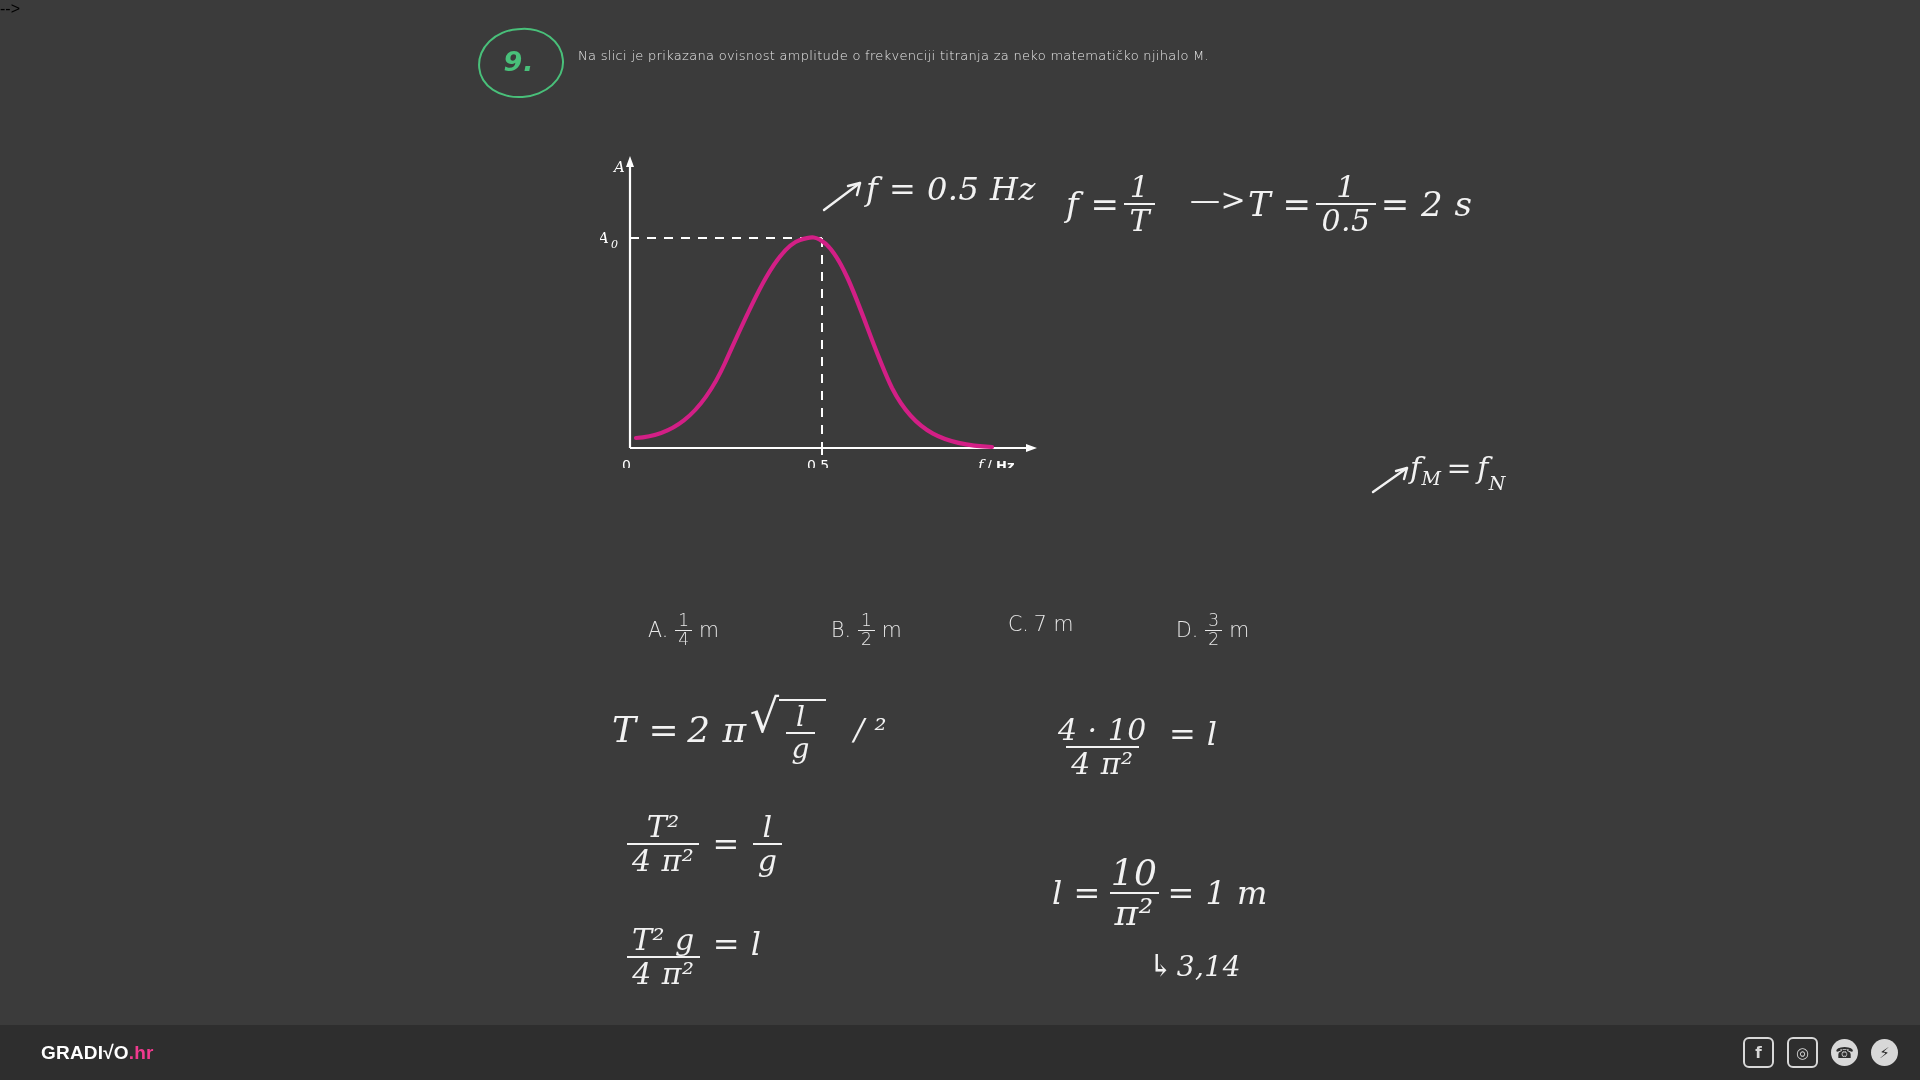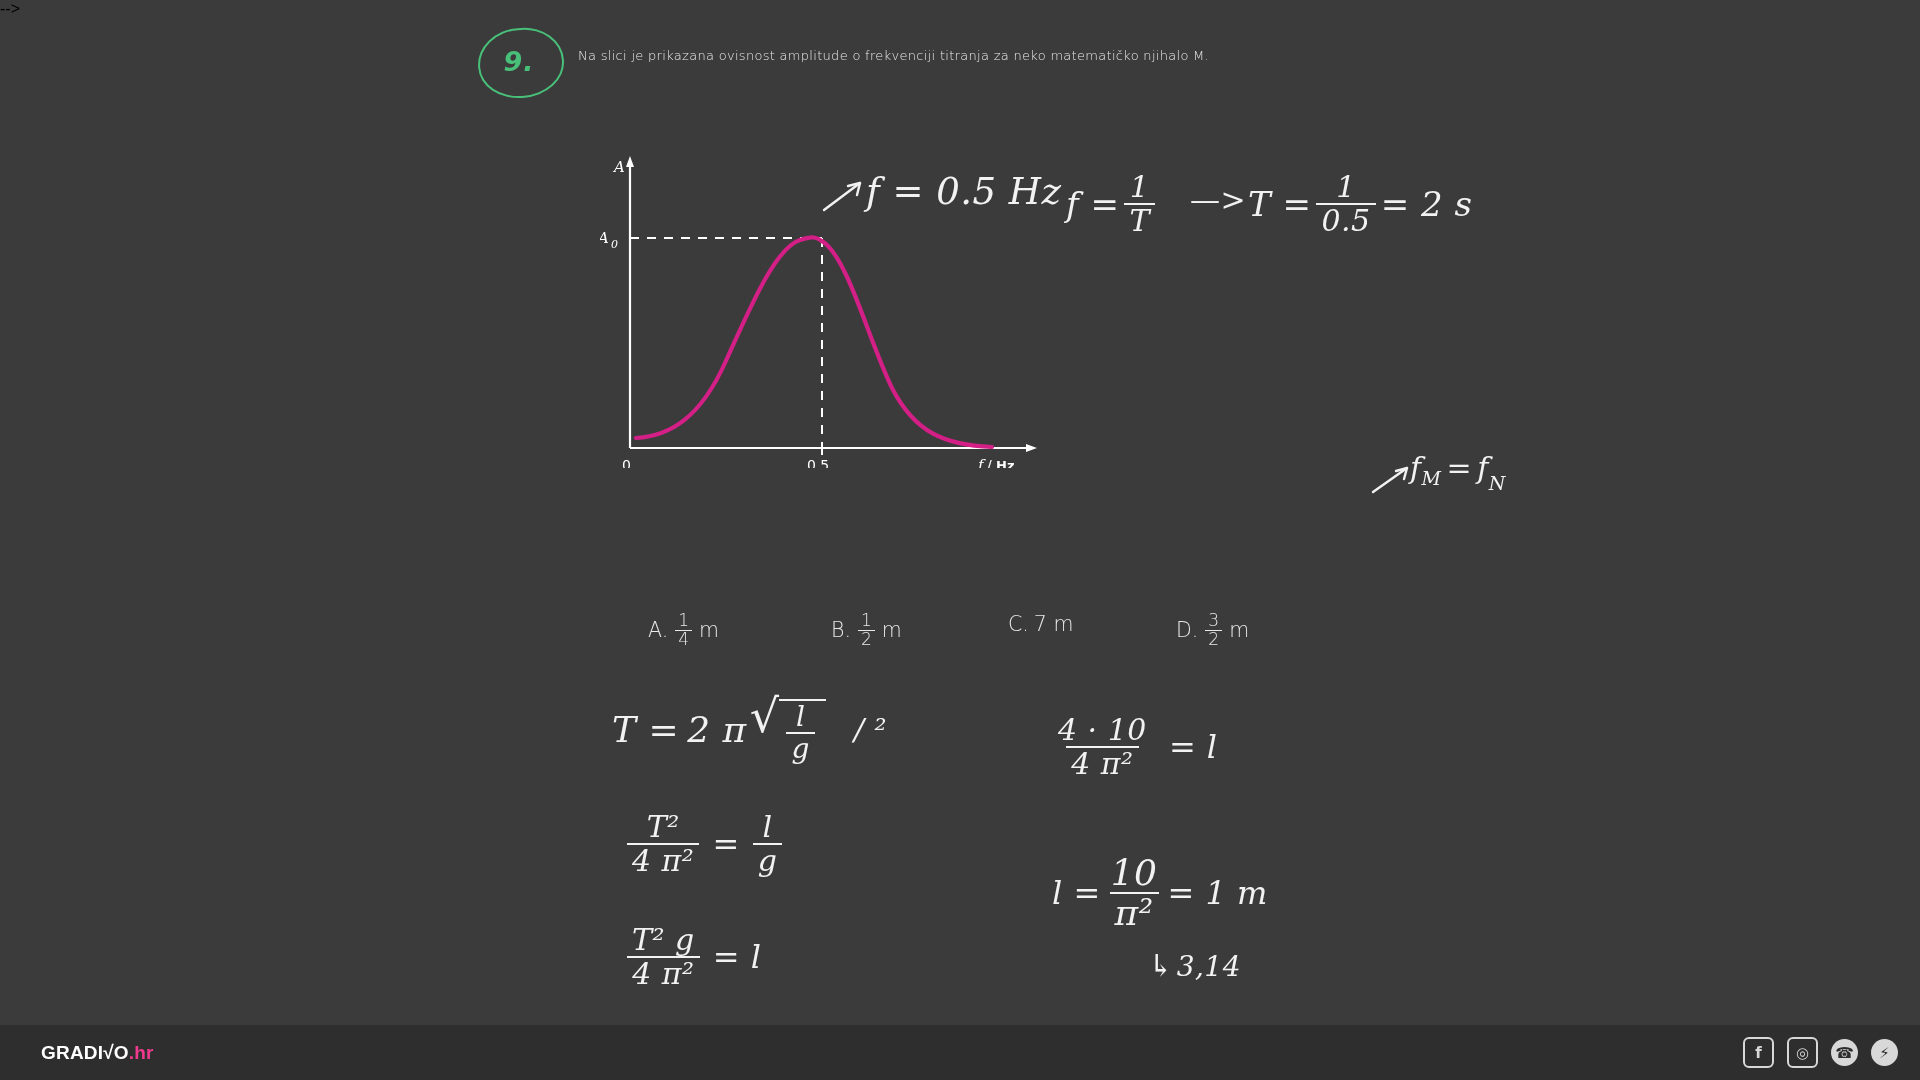--- a/index.html
+++ b/index.html
@@ -221,21 +221,21 @@
     </svg>
   </div>
 
   
   <div class="hand" style="left:820px; top:178px;">
     <svg width="45" height="36" viewBox="0 0 45 36">
         <path d="M4,32 L40,5" stroke="#f2f2f2" stroke-width="2.4" fill="none" stroke-linecap="round"></path>
         <path d="M40,5 L28,8 M40,5 L37,17" stroke="#f2f2f2" stroke-width="2.4" fill="none" stroke-linecap="round"></path>
       </svg>
   </div>
-  <div class="hand" style="left:866px; top:170px; font-size:37px;">f = 0.5 Hz</div>
+  <div class="hand" style="left:866px; top:170px; font-size:32px;">f = 0.5 Hz</div>
 
   
   <div class="hand" style="left:1066px; top:172px; font-size:34px; display:flex; align-items:center;">
     <span>f =</span>
     <span class="hw-frac" style="font-size:30px;">
       <span class="n">1</span>
       <span class="d">T</span>
     </span>
   </div>
 
@@ -322,30 +322,30 @@
       <span class="n">T²</span>
       <span class="d">4 π²</span>
     </span>
     <span style="margin:0 8px;">=</span>
     <span class="hw-frac" style="font-size:30px;">
       <span class="n">l</span>
       <span class="d">g</span>
     </span>
   </div>
 
-  <div class="hand" style="left:622px; top:925px; font-size:32px; display:flex; align-items:center;">
+  <div class="hand" style="left:622px; top:925px; font-size:32px; display:flex; align-items:flex-start;">
     <span class="hw-frac" style="font-size:30px;">
       <span class="n">T² g</span>
       <span class="d">4 π²</span>
     </span>
     <span style="margin-left:8px;">= l</span>
   </div>
 
   
-  <div class="hand" style="left:1048px; top:715px; font-size:32px; display:flex; align-items:center;">
+  <div class="hand" style="left:1048px; top:715px; font-size:32px; display:flex; ">
     <span class="hw-frac" style="font-size:30px;">
       <span class="n">4 · 10</span>
       <span class="d">4 π²</span>
     </span>
     <span style="margin-left:12px;">= l</span>
   </div>
 
   <div class="hand" style="left:1052px; top:855px; font-size:32px; display:flex; align-items:center;">
     <span>l =</span>
     <span class="hw-frac" style="font-size:36px;">

